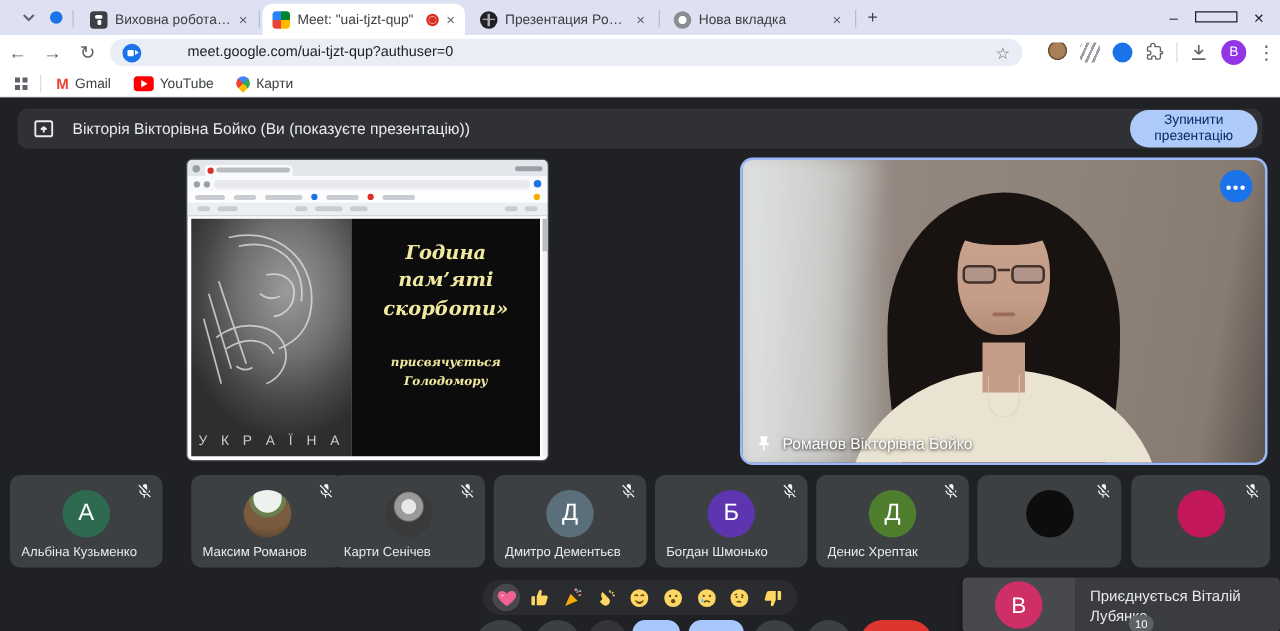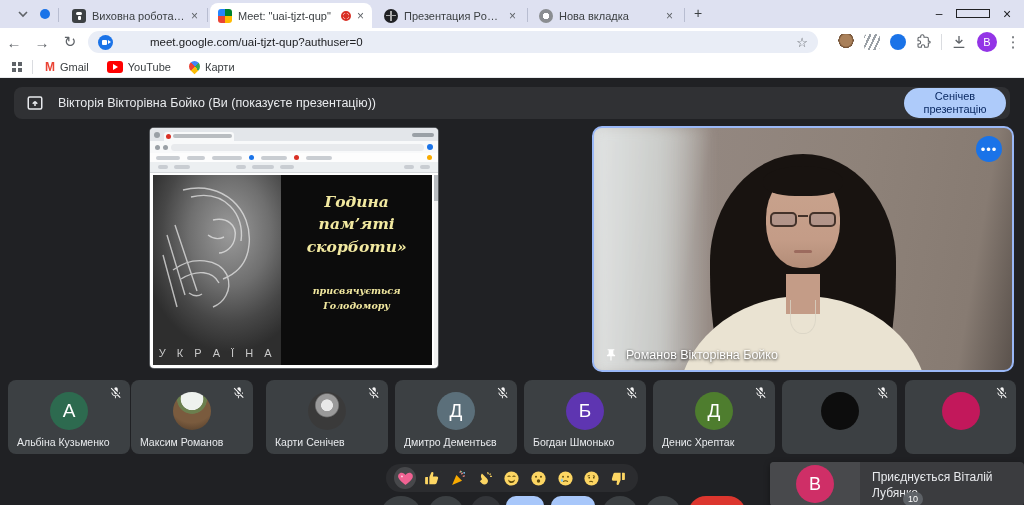--- a/index.html
+++ b/index.html
@@ -241,21 +241,21 @@
   </div>
 
   <div id="meet" class="abs">
 
     <div id="banner">
       <svg width="18" height="18" viewBox="0 0 24 24">
           <rect x="3" y="4" width="18" height="16" rx="2" fill="none" stroke="#e8eaed" stroke-width="2"></rect>
           <path d="M12 16v-6m0 0-3 3m3-3 3 3" stroke="#e8eaed" stroke-width="2" fill="none"></path>
         </svg>
       <span class="txt">Вікторія Вікторівна Бойко (Ви (показуєте презентацію))</span>
-      <button id="stop-btn">Сенічев презентацію</button>
+      <button id="stop-btn">Зупинити презентацію</button>
     </div>
 
     <div id="share-tile" class="abs">
       <div class="mini-tabbar">
         <span class="dot" style="width:6px;height:6px;background:#9aa0a6"></span>
         <div class="mini-tab">
             <span class="dot" style="width:5px;height:5px;background:#d93025"></span>
             <span class="mini-bar" style="flex:1;background:#b9bdc1"></span>
           </div>
         <div style="flex:1"></div>
@@ -343,21 +343,21 @@
       </div>
     </div>
 
     <div class="ptile" style="left:8px">
       <div class="avatar" style="background-color: rgb(45, 106, 79);">А</div>
       <svg class="micoff" viewBox="0 0 24 24">
           <path fill="#fff" d="M15 10.6V5a3 3 0 0 0-6 0v.2l6 5.4zM19 11h-1.7c0 .6-.1 1.2-.3 1.7l1.3 1.2c.4-.9.7-1.9.7-2.9zM4.3 3 3 4.3l6 6V11a3 3 0 0 0 4.2 2.8l1.7 1.7c-.9.4-1.9.7-2.9.7-3.3 0-6-2.4-6.3-5.2H4c.3 3.3 3 6 6.2 6.4V21h1.6v-3.6c.9-.1 1.8-.4 2.6-.9l4.3 4.2 1.3-1.3L4.3 3z"></path>
         </svg>
       <div class="pname">Альбіна Кузьменко</div>
     </div>
-    <div class="ptile" style="left:131px">
+    <div class="ptile" style="left:153px">
       <div class="avatar photo-maksym"></div>
       <svg class="micoff" viewBox="0 0 24 24">
           <path fill="#fff" d="M15 10.6V5a3 3 0 0 0-6 0v.2l6 5.4zM19 11h-1.7c0 .6-.1 1.2-.3 1.7l1.3 1.2c.4-.9.7-1.9.7-2.9zM4.3 3 3 4.3l6 6V11a3 3 0 0 0 4.2 2.8l1.7 1.7c-.9.4-1.9.7-2.9.7-3.3 0-6-2.4-6.3-5.2H4c.3 3.3 3 6 6.2 6.4V21h1.6v-3.6c.9-.1 1.8-.4 2.6-.9l4.3 4.2 1.3-1.3L4.3 3z"></path>
         </svg>
       <div class="pname">Максим Романов</div>
     </div>
     <div class="ptile" style="left:266px">
       <div class="avatar photo-yurii"></div>
       <svg class="micoff" viewBox="0 0 24 24">
           <path fill="#fff" d="M15 10.6V5a3 3 0 0 0-6 0v.2l6 5.4zM19 11h-1.7c0 .6-.1 1.2-.3 1.7l1.3 1.2c.4-.9.7-1.9.7-2.9zM4.3 3 3 4.3l6 6V11a3 3 0 0 0 4.2 2.8l1.7 1.7c-.9.4-1.9.7-2.9.7-3.3 0-6-2.4-6.3-5.2H4c.3 3.3 3 6 6.2 6.4V21h1.6v-3.6c.9-.1 1.8-.4 2.6-.9l4.3 4.2 1.3-1.3L4.3 3z"></path>

